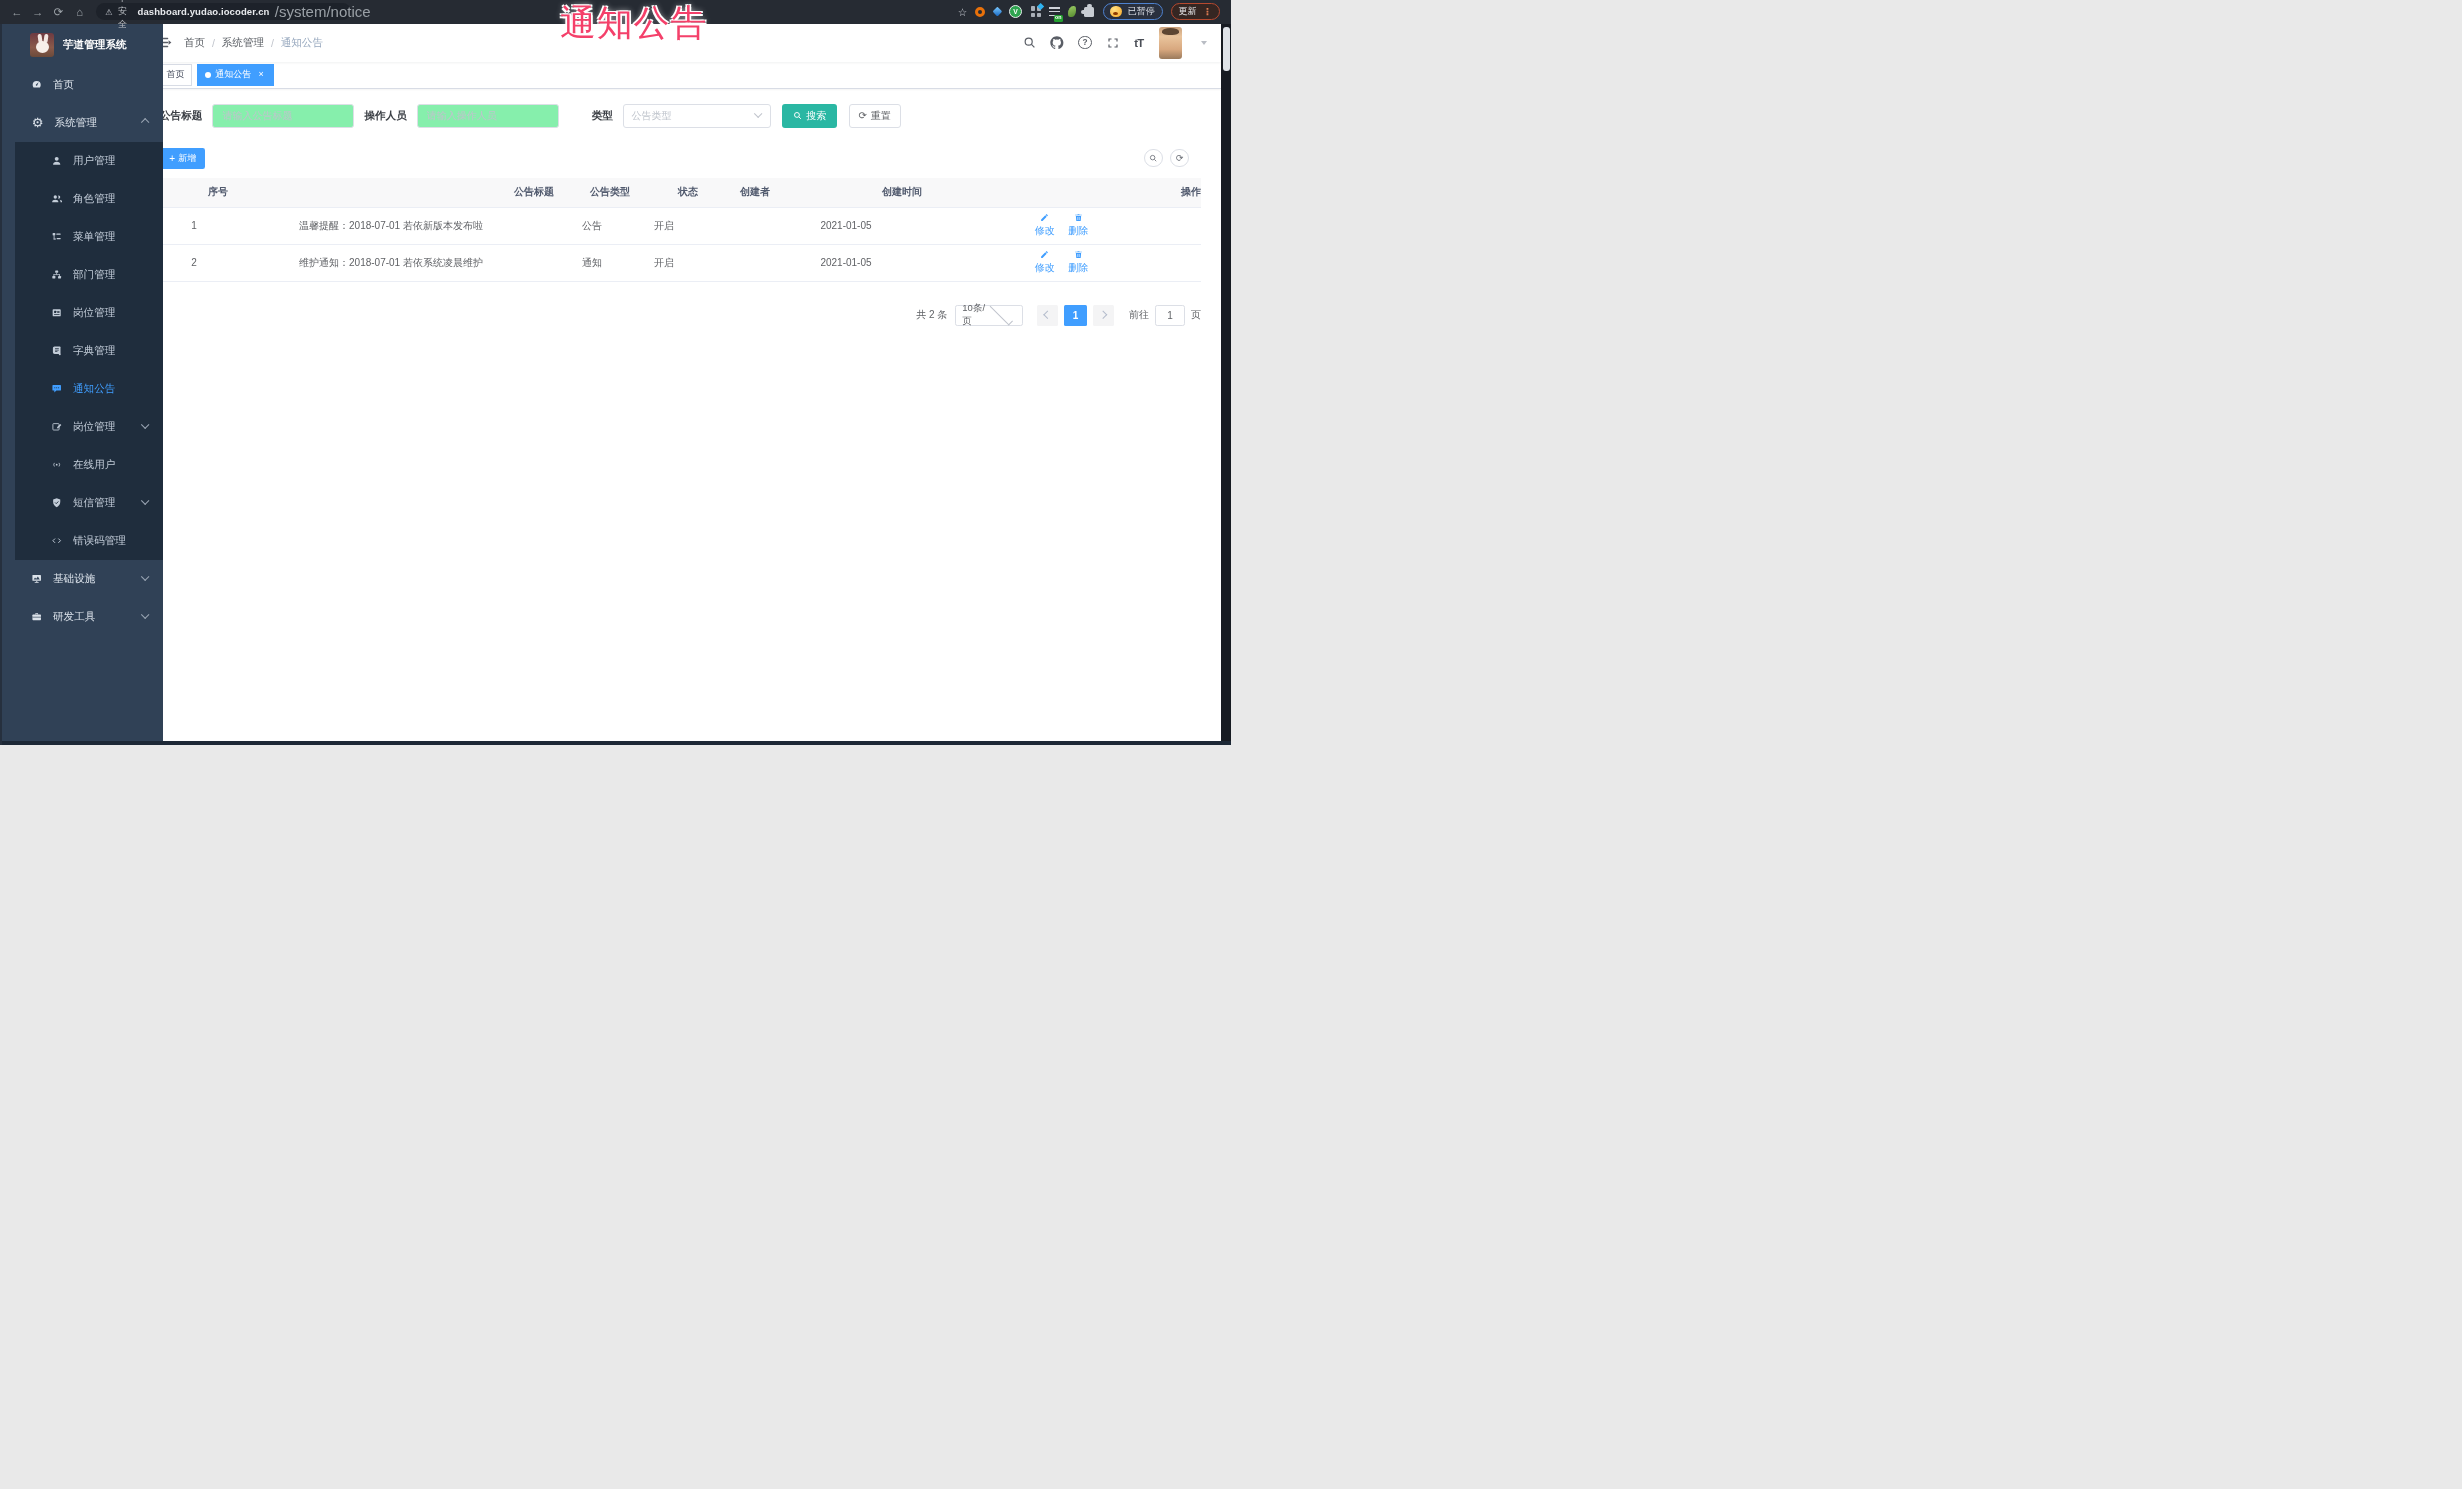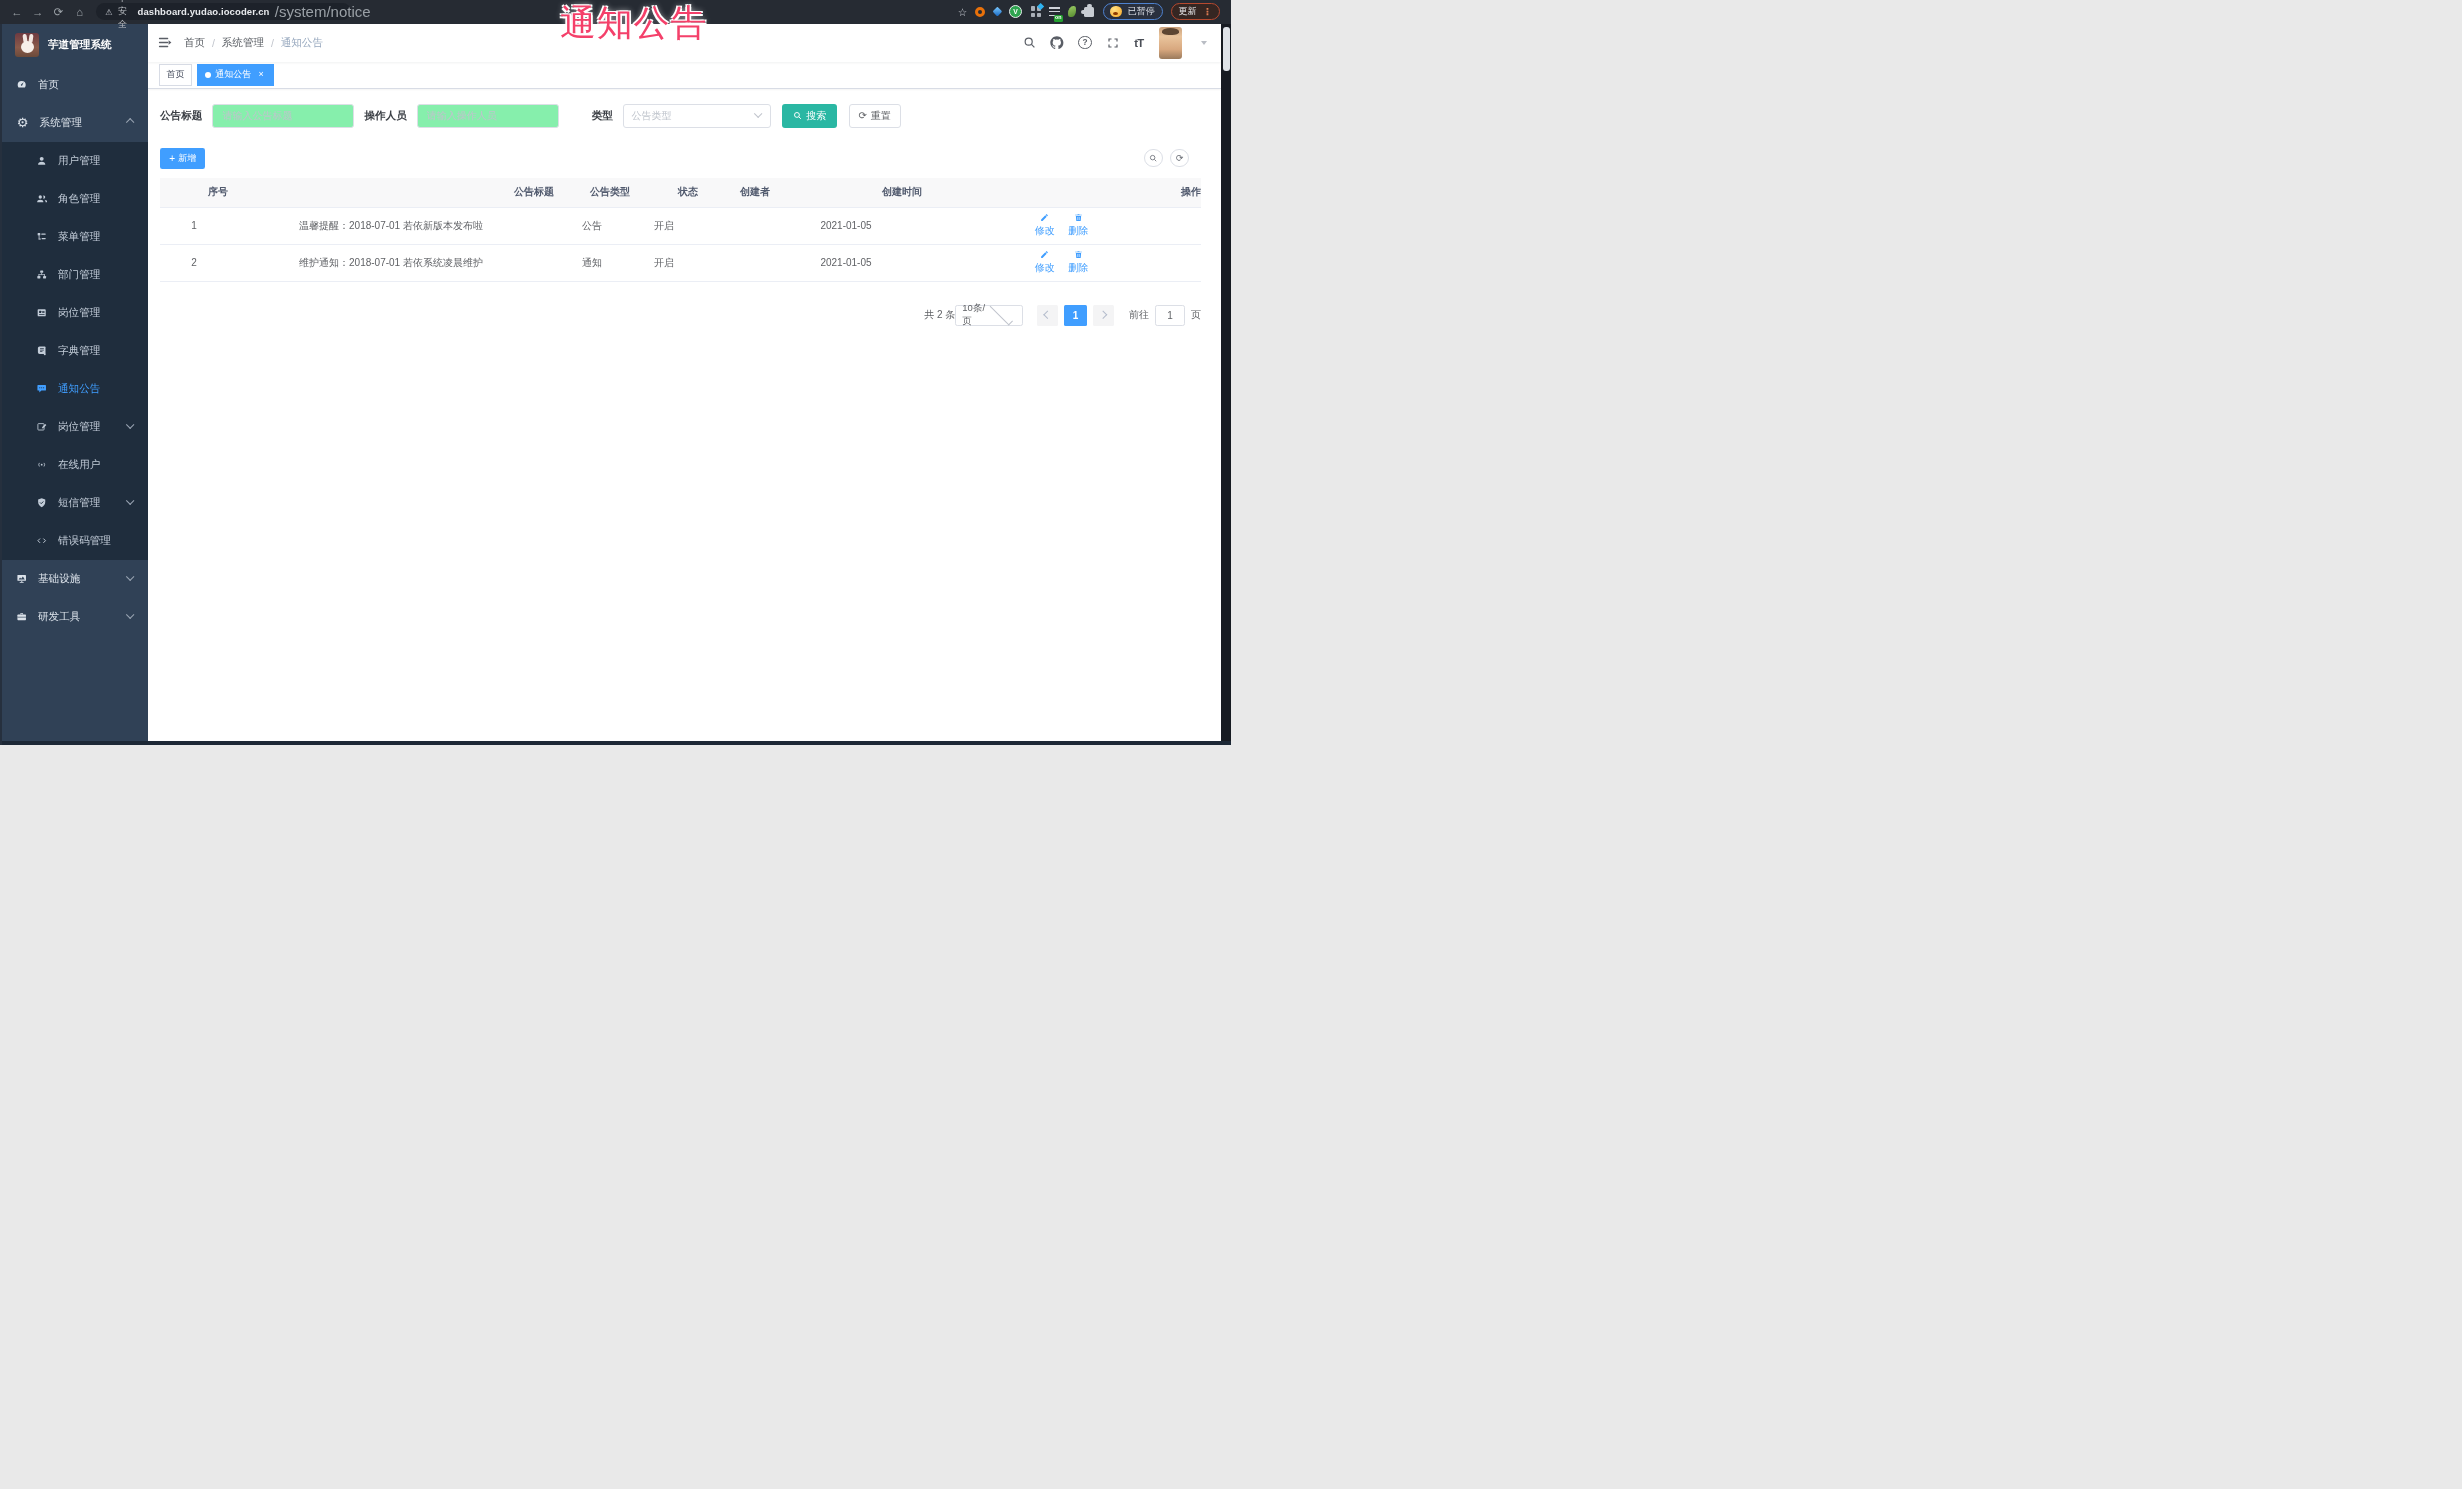--- a/index.html
+++ b/index.html
@@ -40,21 +40,21 @@
   .pill-blue .face{width:11.4px;height:11.4px;border-radius:50%;background:radial-gradient(circle at 35% 30%,#ffe082,#f9a825);position:relative;}
   .pill-blue .face::after{content:"";position:absolute;left:3px;top:6px;width:4.6px;height:3px;border-radius:50%;background:#8d3b00;}
   .pill-blue .ptxt{color:#dfe3ea;font-size:9px;}
   .pill-orange{border:1.5px solid #b6492f;background:#352622;gap:6px;}
   .pill-orange .utxt{color:#e8eaed;font-size:9px;}
   .pill-orange .kebab{color:#de7b52;font-size:10px;font-weight:bold;letter-spacing:0;line-height:1;}
   
   .anno{position:absolute;left:560px;top:0px;z-index:60;font-size:36px;line-height:46px;font-weight:500;color:#f4406a;
         text-shadow:-1.5px -1.5px 0 #fff,1.5px -1.5px 0 #fff,-1.5px 1.5px 0 #fff,1.5px 1.5px 0 #fff,0 0 6.8px #fff;letter-spacing:0.8px;pointer-events:none;}
   
-  .sidebar{position:absolute;left:0;top:23.5px;bottom:3.8px;width:148px;background:#304156;z-index:10;}
+  .sidebar{position:absolute;left:0;top:23.5px;bottom:3.8px;width:148px;background:#304156;z-index:10;padding-left:15px;}
   .logo-row{height:42px;display:flex;align-items:center;padding-left:15px;gap:9px;}
   .logo-img{width:24px;height:24px;border-radius:3px;background:linear-gradient(180deg,#6e3a41,#8a5a4a 60%,#6b4a3a);position:relative;overflow:hidden;flex:0 0 auto;}
   .logo-img .ear{position:absolute;top:1.5px;width:3.8px;height:9px;background:#f3e7e2;border-radius:2.3px;}
   .logo-img .e1{left:8.3px;transform:rotate(-8deg);}
   .logo-img .e2{left:13.7px;transform:rotate(8deg);}
   .logo-img .face{position:absolute;left:6px;top:8.3px;width:13px;height:12px;background:#f7efe9;border-radius:50%;}
   .logo-title{color:#fff;font-size:10.6px;font-weight:bold;}
   .mi{height:38px;display:flex;align-items:center;padding:0 13.7px 0 16px;gap:10.6px;color:#dde4ec;font-size:10.6px;cursor:pointer;position:relative;}
   .submenu{background:#1f2d3d;}
   .submenu .mi{padding-left:36px;color:#c2ccd8;}
@@ -122,21 +122,21 @@
   
   .tbl-wrap{margin-top:9px;width:1041px;}
   table.grid{width:100%;border-collapse:collapse;table-layout:fixed;}
   table.grid th{height:29px;background:#f8f8f9;color:#515a6e;font-size:10px;font-weight:bold;border-bottom:0.8px solid #ebeef5;padding:0;text-align:right;}
   table.grid td{height:36px;color:#606266;font-size:10px;text-align:center;border-bottom:0.8px solid #ebeef5;padding:0;}
   .oplink{color:#409eff;font-size:10px;cursor:pointer;display:inline-flex;align-items:center;gap:2.3px;flex-direction:column;}
   .oplink + .oplink{margin-left:10.6px;}
   .oplink svg{width:9px;height:9px;}
   
   .pager{margin-top:23px;width:1041px;display:flex;align-items:center;justify-content:flex-end;font-size:10px;color:#606266;}
-  .pg-total{margin-right:0;}
+  .pg-total{margin-right:8px;}
   .pg-size{width:68px;height:21px;border:0.8px solid #dcdfe6;border-radius:2.3px;display:flex;align-items:center;padding:0 6px;cursor:pointer;box-sizing:border-box;margin-right:13.7px;}
   .pg-size span{flex:1;font-size:9.5px;color:#606266;}
   .pg-size .chev{width:4.6px;height:4.6px;border-color:#c0c4cc;}
   .pbtn{width:21px;height:21px;background:#f4f4f5;border-radius:1.5px;display:flex;align-items:center;justify-content:center;cursor:pointer;}
   .pbtn .chev{border-color:#b4bccc;width:4.6px;height:4.6px;}
   .chev.left{transform:rotate(135deg);margin-left:1.5px;}
   .chev.right{transform:rotate(-45deg);margin-right:1.5px;}
   .pnum{width:23px;height:21px;background:#409eff;color:#fff;border-radius:1.5px;display:flex;align-items:center;justify-content:center;
         font-weight:bold;margin:0 6px;cursor:pointer;}
   .pg-goto{margin-left:15px;}

